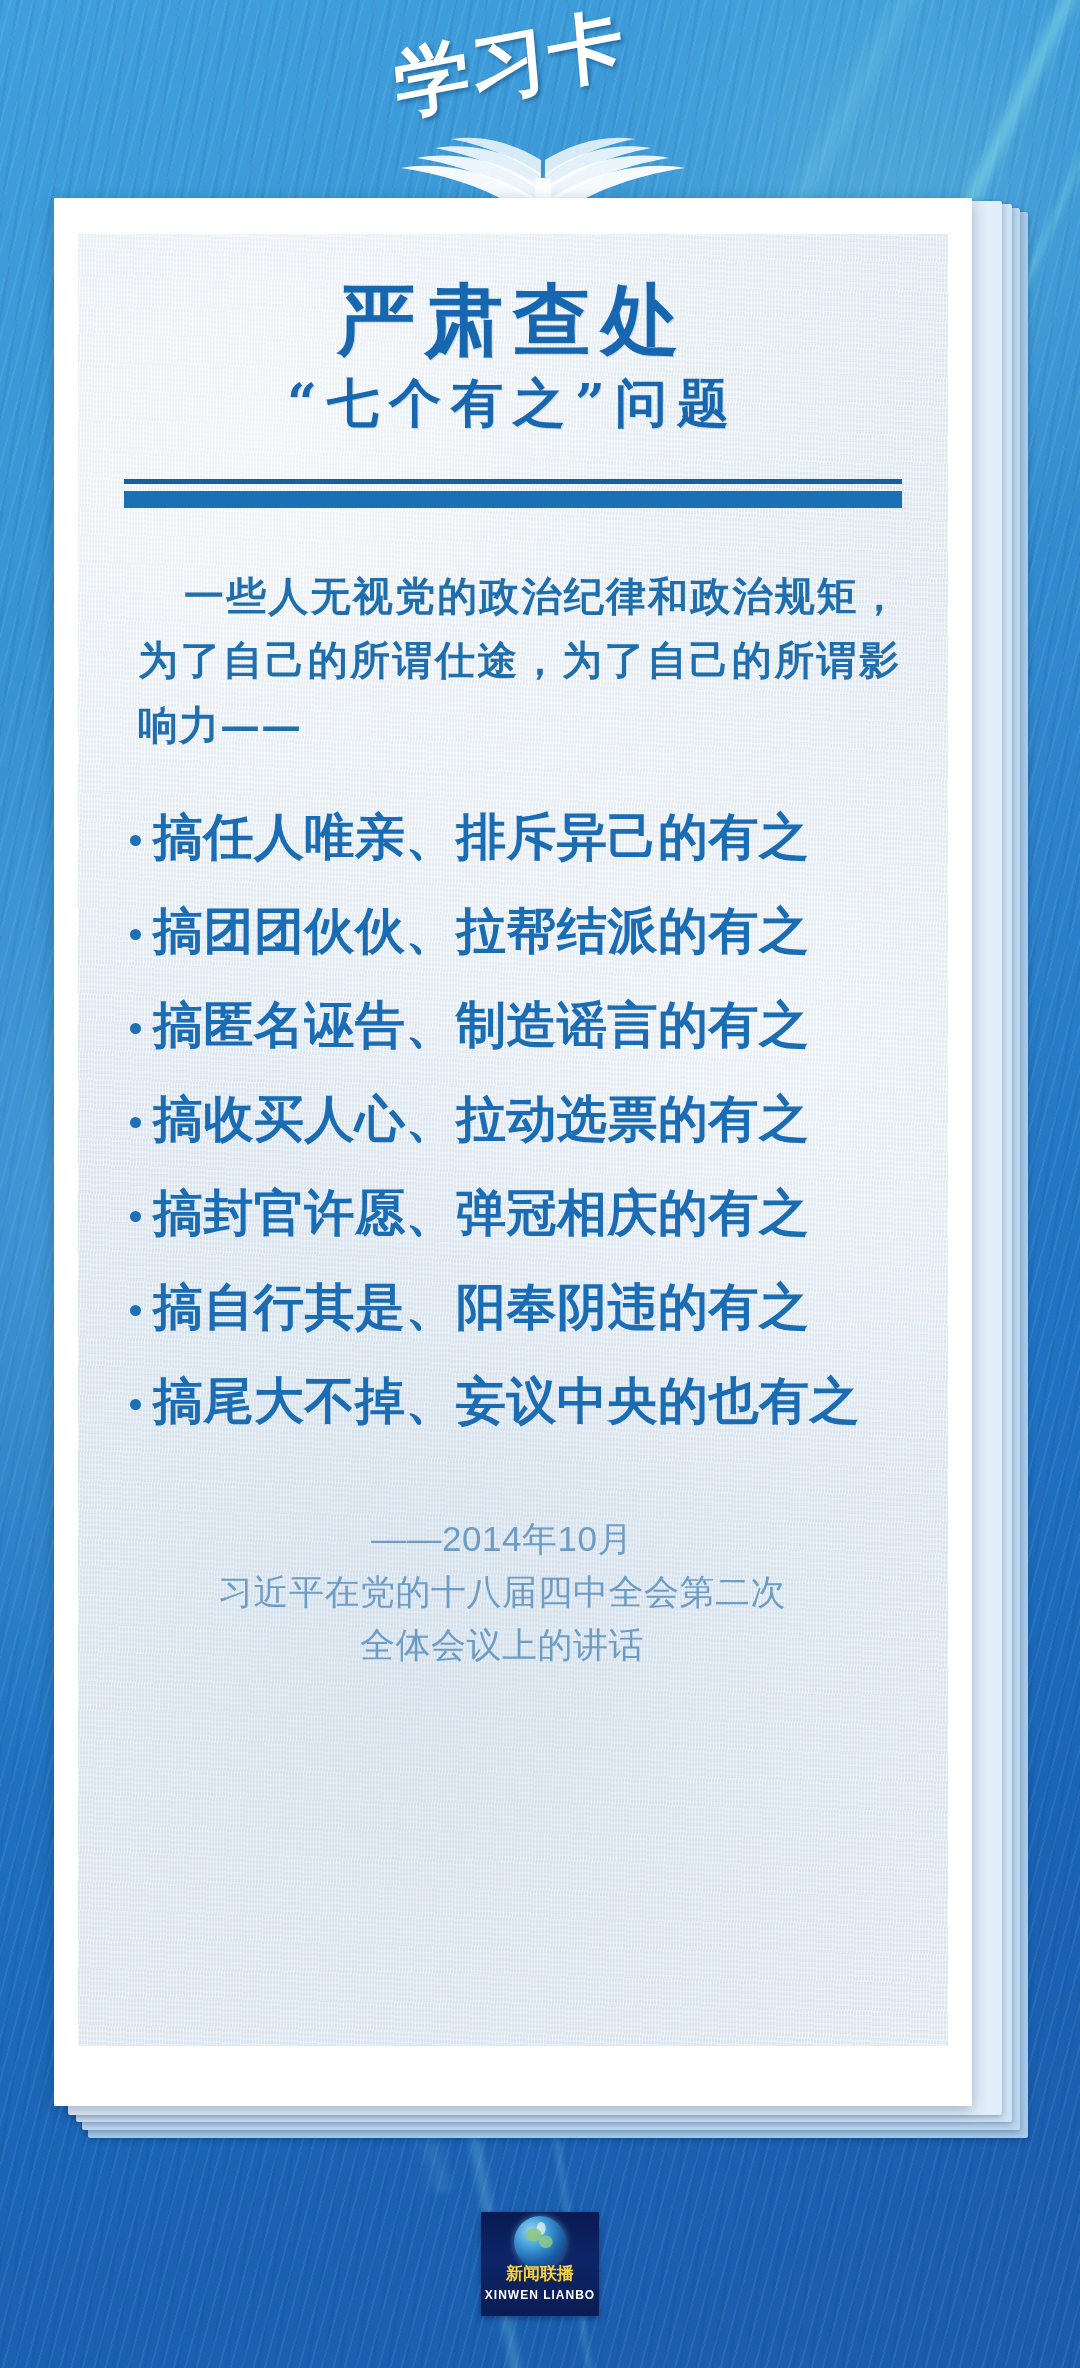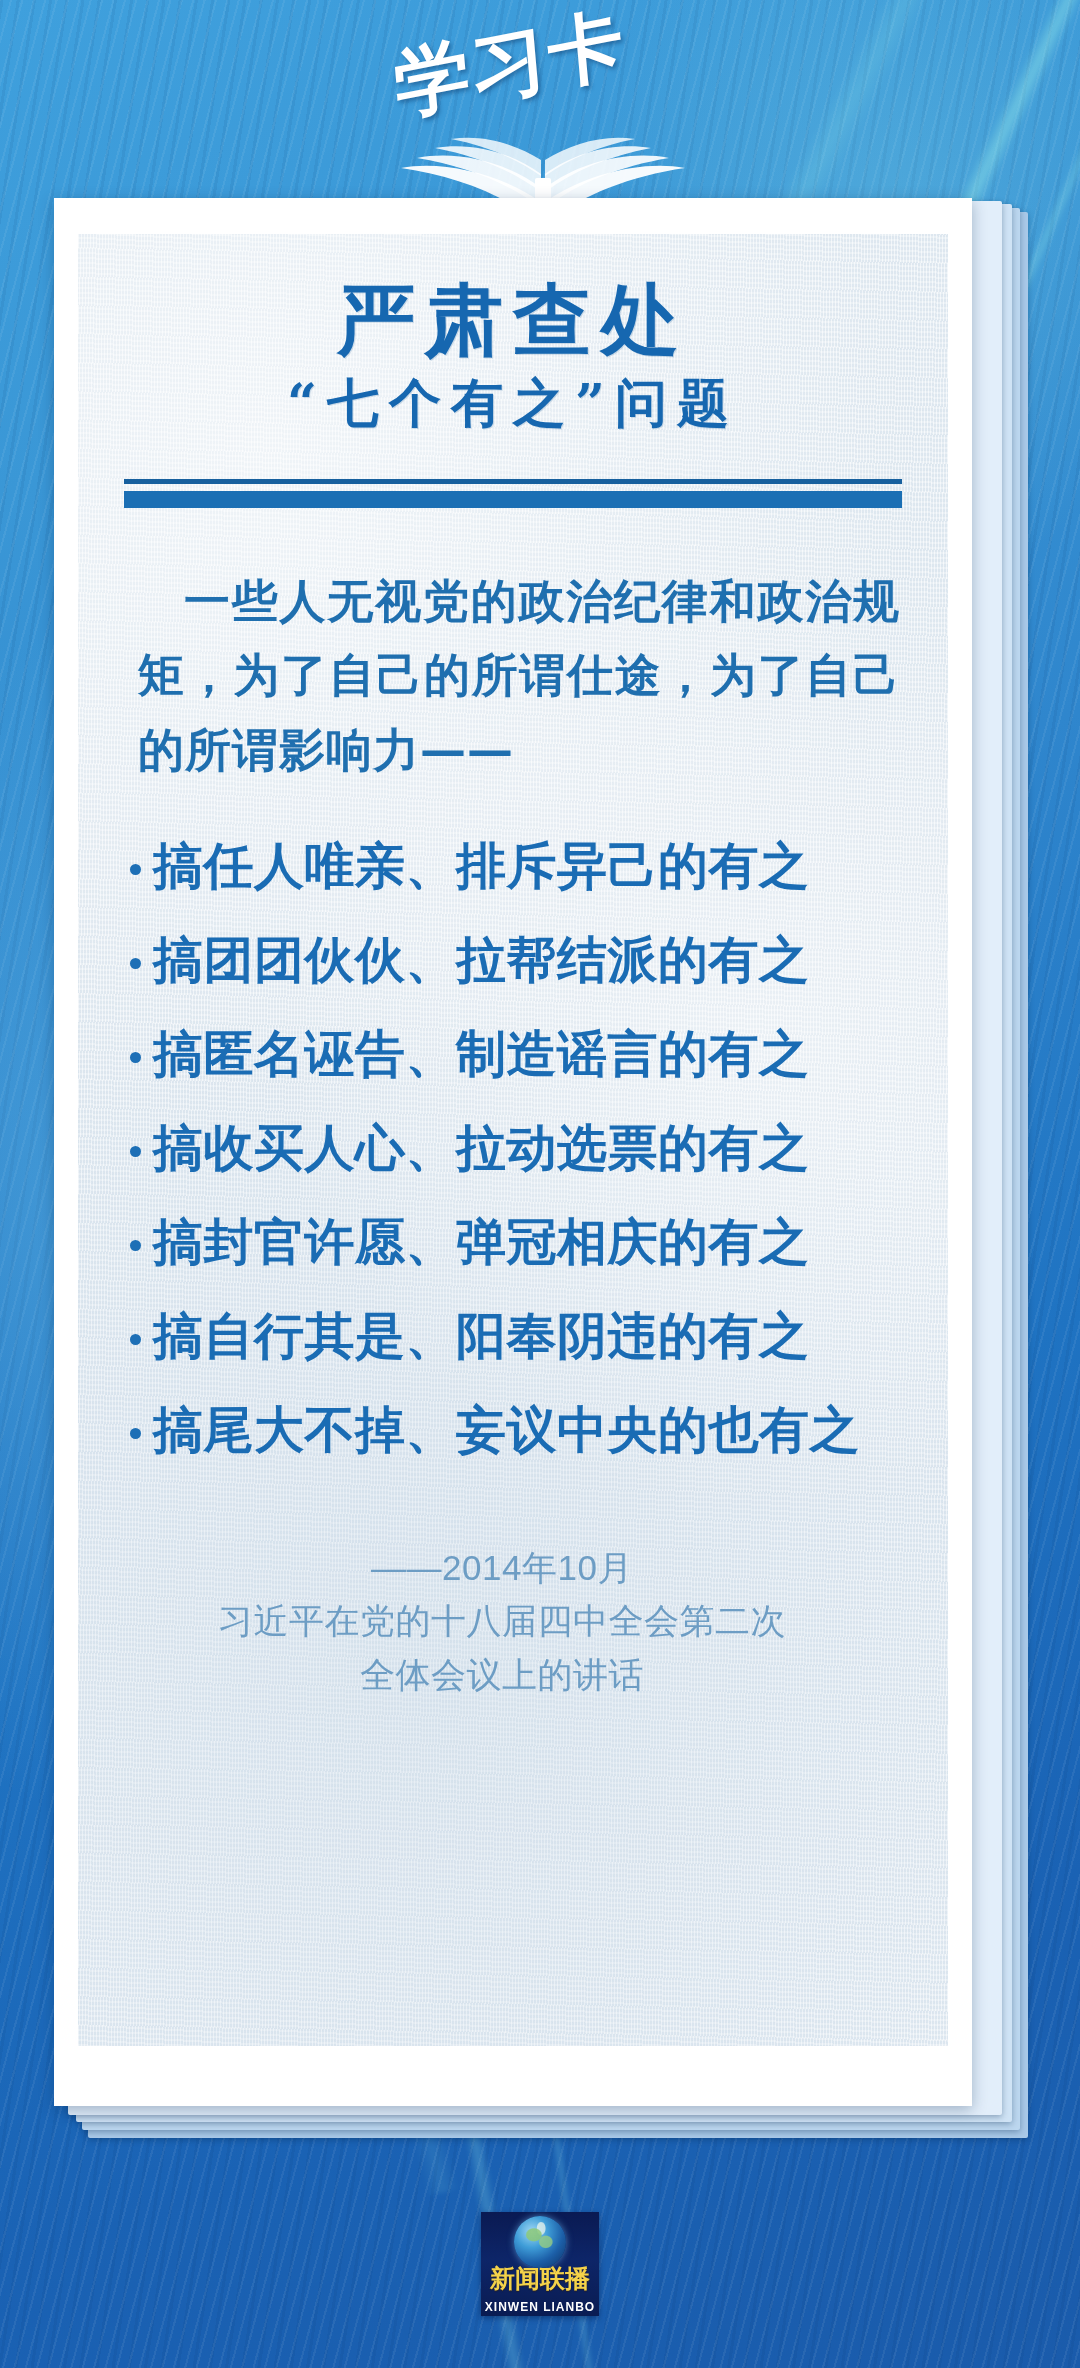--- a/index.html
+++ b/index.html
@@ -193,21 +193,21 @@
   .rule-gap { height: 7px; }
   .rule-thick {
     height: 17px;
     background: #1b6fb4;
   }
 
   
   .intro {
     margin: 56px 8px 0 20px;
     font-family: "DejaVu Serif", "Liberation Serif", serif;
-    font-size: 46px;
+    font-size: 40px;
     font-weight: 700;
     color: #1f6faf;
     line-height: 1.62;
     text-align: justify;
     text-indent: 46px;
     letter-spacing: 1px;
   }
 
   
   .bullets {
@@ -285,29 +285,29 @@
       radial-gradient(ellipse at 66% 62%, rgba(150,205,130,0.8) 0 20%, rgba(150,205,130,0) 24%),
       radial-gradient(ellipse at 52% 20%, rgba(235,245,235,0.75) 0 16%, rgba(235,245,235,0) 20%);
   }
   .badge-cn {
     position: absolute;
     top: 50px;
     left: 0;
     right: 0;
     text-align: center;
     font-family: "Liberation Sans", "DejaVu Sans", sans-serif;
-    font-size: 25px;
+    font-size: 17px;
     font-weight: 700;
     color: #f4d24a;
     letter-spacing: 0px;
     text-shadow: 0 1px 1px rgba(60,30,0,0.6);
   }
   .badge-en {
     position: absolute;
-    top: 88px;
+    top: 76px;
     left: 0;
     right: 0;
     text-align: center;
     font-family: "Liberation Sans", "DejaVu Sans", sans-serif;
     font-size: 12px;
     font-weight: 700;
     color: #ffffff;
     letter-spacing: 1px;
   }
 </style>

